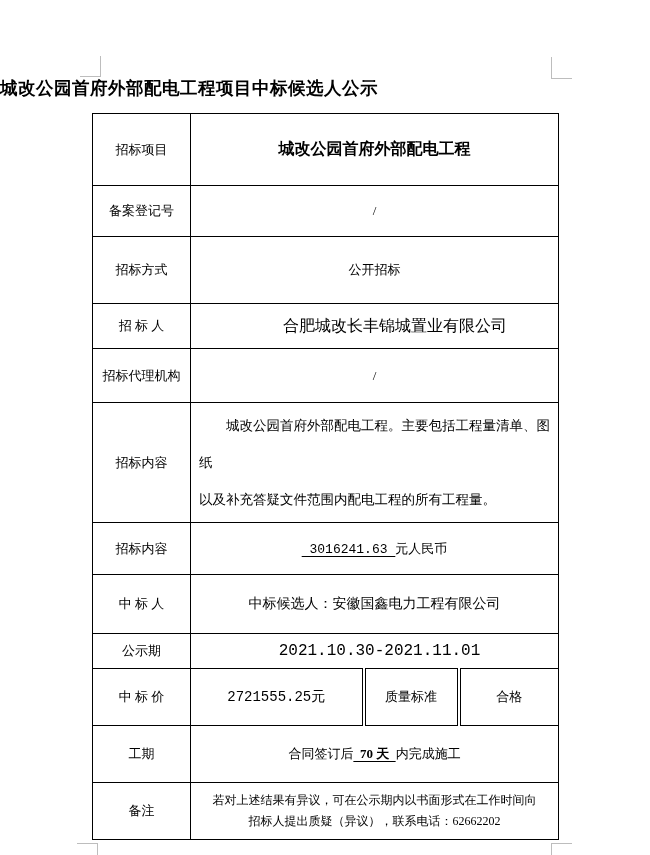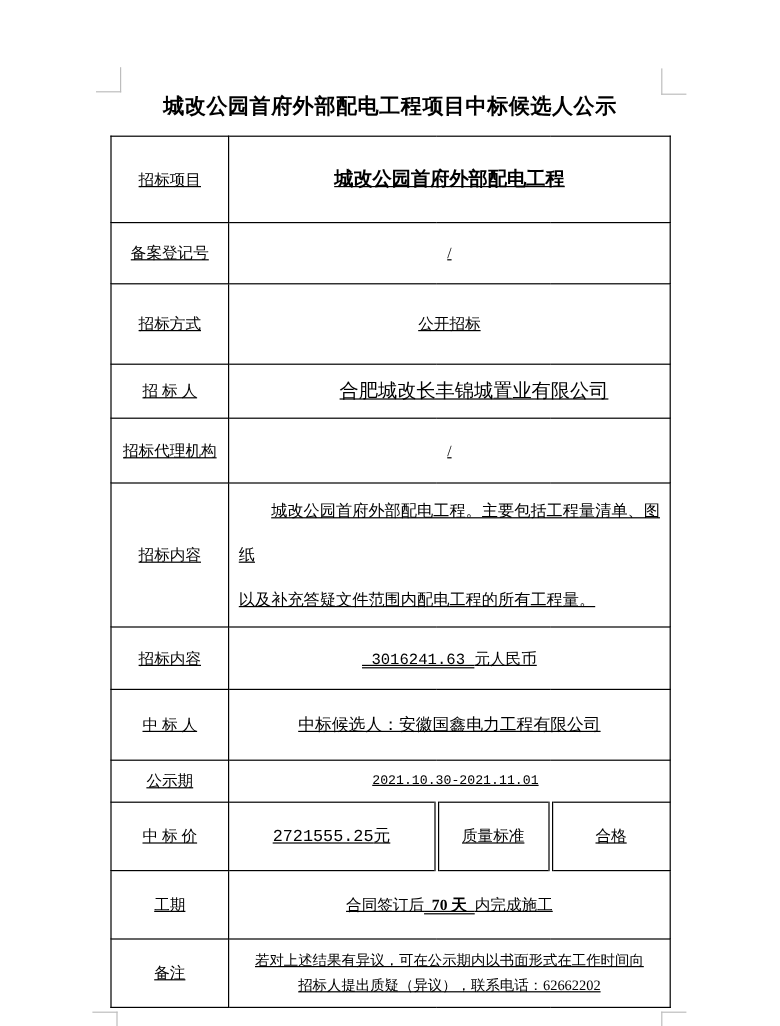--- a/index.html
+++ b/index.html
@@ -15,34 +15,34 @@
 
   
   .crop { position: absolute; }
   .crop-tl { left: 80px;  top: 56px;  width: 20px; height: 20px; border-right: 1px solid #bdbdbd; border-bottom: 1px solid #bdbdbd; }
   .crop-tr { left: 551px; top: 57px;  width: 20px; height: 21px; border-left: 1px solid #bdbdbd;  border-bottom: 1px solid #bdbdbd; }
   .crop-bl { left: 77px;  top: 843px; width: 20px; height: 12px; border-right: 1px solid #bdbdbd; border-top: 1px solid #bdbdbd; }
   .crop-br { left: 551px; top: 843px; width: 20px; height: 12px; border-left: 1px solid #bdbdbd;  border-top: 1px solid #bdbdbd; }
 
   .doc-title {
     position: absolute; left: 0; top: 76px; width: 650px;
-    margin: 0; text-align: center;
+    margin: 0; 
     font-size: 17.5px; font-weight: bold; letter-spacing: 0.5px;
   }
 
   table.announce {
     position: absolute; left: 92px; top: 113px;
     width: 466px; table-layout: fixed;
     border-collapse: collapse;
   }
   td {
     border: 1.5px solid #000000;
     text-align: center; vertical-align: middle;
     font-size: 13px; padding: 2px 4px;
-    overflow: hidden; word-break: break-all; text-decoration: underline;
+    overflow: hidden; word-break: break-all;
   }
   
   .r1 td  { height: 67px; }
   .r2 td  { height: 46px; }
   .r3 td  { height: 62px; }
   .r4 td  { height: 40px; }
   .r5 td  { height: 49px; }
   .r6 td  { height: 65px; }
   .r7 td  { height: 47px; }
   .r8 td  { height: 54px; }
@@ -63,21 +63,21 @@
   .indent-line { text-indent: 2em; }
 
   td.cell-bid-price { font-size: 14px; }
   td.cell-quality, td.cell-quality-value {
     border-left: 4px double #000000;
     border-right: 4px double #000000;
   }
   td.cell-quality-value { border-right: 1.5px solid #000000; }
 
   td.cell-remark { font-size: 12px; line-height: 21px; padding: 3px 6px; }
-  .date-text { font-size: 11px; padding-left: 14px; }
+  .date-text { font-size: 16px; padding-left: 14px; }
 </style>
 </head>
 <body>
 
 <div class="page">
 
   <div class="crop crop-tl"></div>
   <div class="crop crop-tr"></div>
   <div class="crop crop-bl"></div>
   <div class="crop crop-br"></div>

